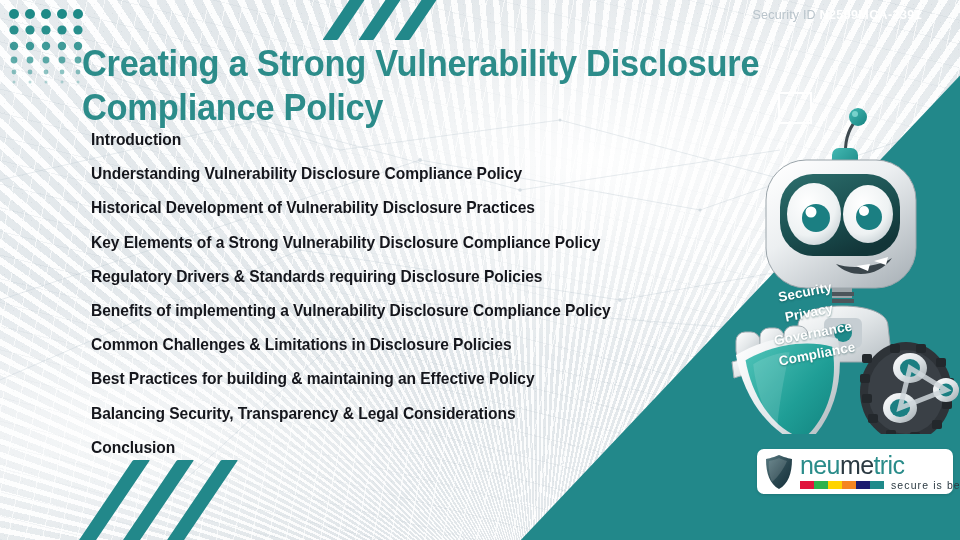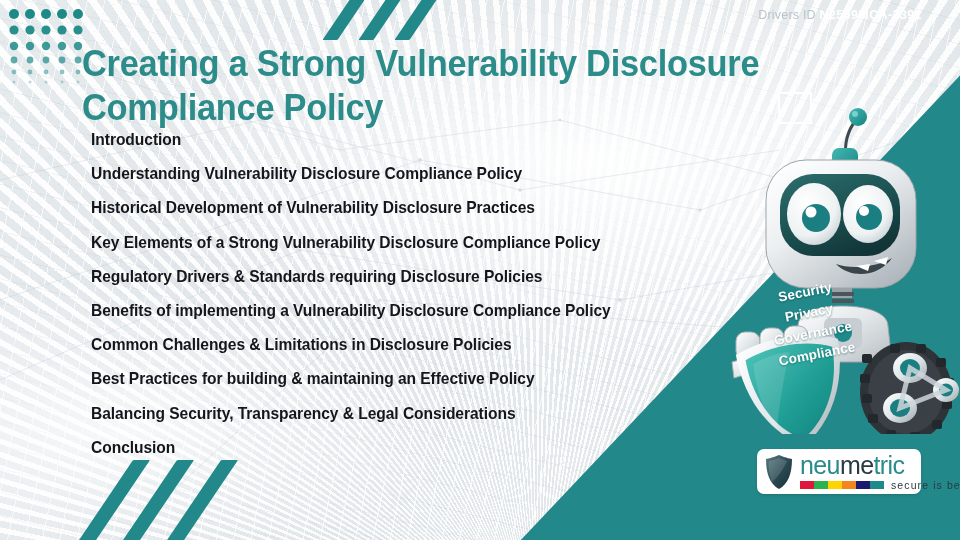--- a/index.html
+++ b/index.html
@@ -127,21 +127,21 @@
     pointer-events:none;
   }
   .shield-text div {
     color:#ffffff; font-weight:700; font-size:13.5px; line-height:21px;
     text-shadow:0 1px 2px rgba(0,60,60,0.45);
     letter-spacing:.1px;
   }
 
   
   .logo {
-    position:absolute; left:757px; top:449px; width:164px; height:45px;
+    position:absolute; left:757px; top:449px; width:196px; height:45px;
     background:#ffffff; border-radius:7px;
     box-shadow:0 1px 3px rgba(0,0,0,0.15);
     display:flex; align-items:center; padding:4px 8px 4px 7px;
   }
   .logo-shield { width:30px; height:36px; flex:0 0 auto; margin-right:6px; }
   .logo-right { flex:1 1 auto; }
   .logo-word {
     font-size:25px; font-weight:400; line-height:24px;
     letter-spacing:-0.6px; color:#2a8c8a; white-space:nowrap;
   }
@@ -230,21 +230,21 @@
   </div>
   <div class="stripes stripes-bottom">
     <span></span>
       <span></span>
       <span></span>
   </div>
 
   <div class="sq-deco"></div>
 
   <div class="article-id">
-    <span>Drivers ID</span>
+    <span>Security ID</span>
     <span class="aid-num">N2509MCA-2391</span>
   </div>
 
   <h1 class="title">Creating a Strong Vulnerability Disclosure Compliance Policy</h1>
 
   <div class="toc">
     <div class="toc-item">Introduction</div>
     <div class="toc-item">Understanding Vulnerability Disclosure Compliance Policy</div>
     <div class="toc-item">Historical Development of Vulnerability Disclosure Practices</div>
     <div class="toc-item">Key Elements of a Strong Vulnerability Disclosure Compliance Policy</div>

